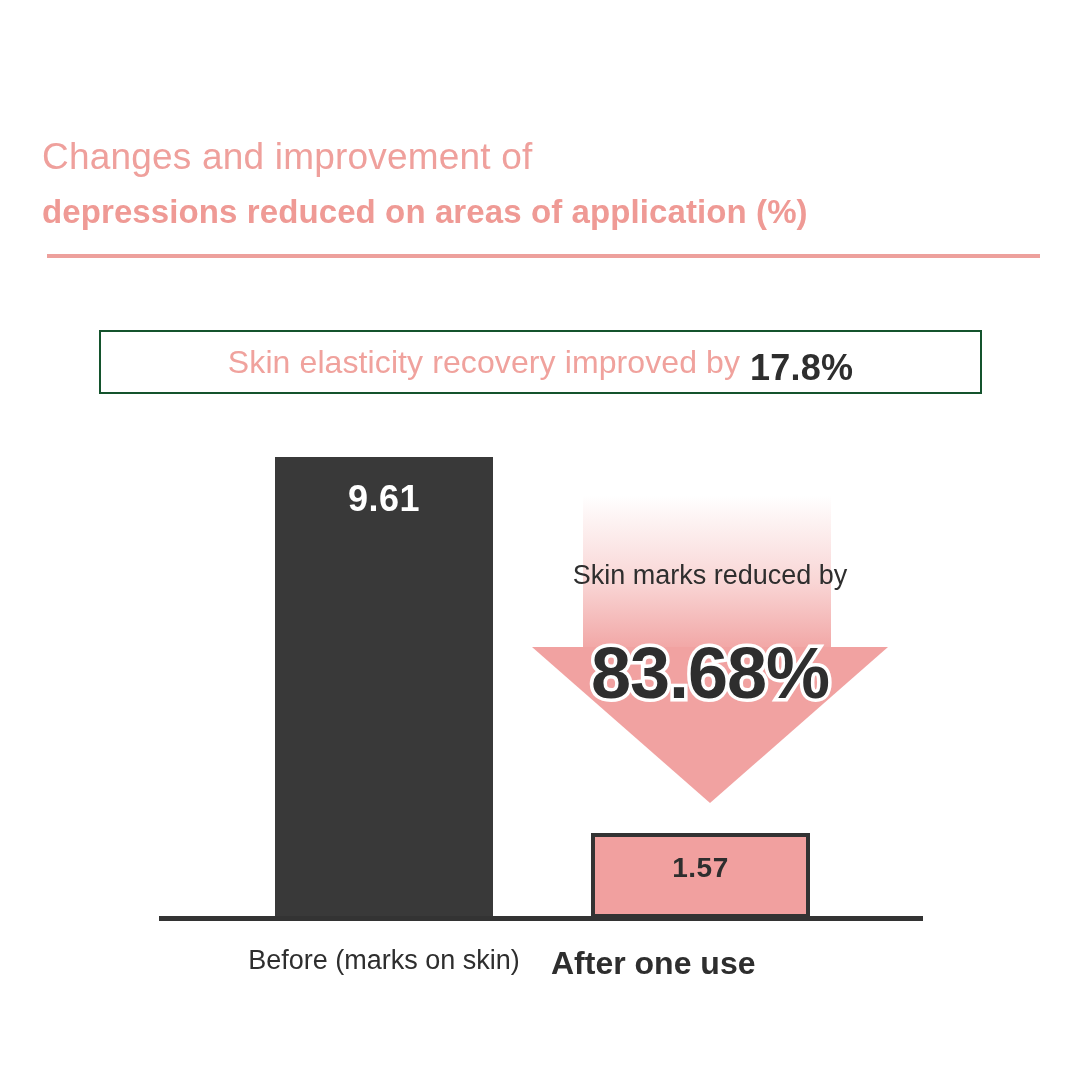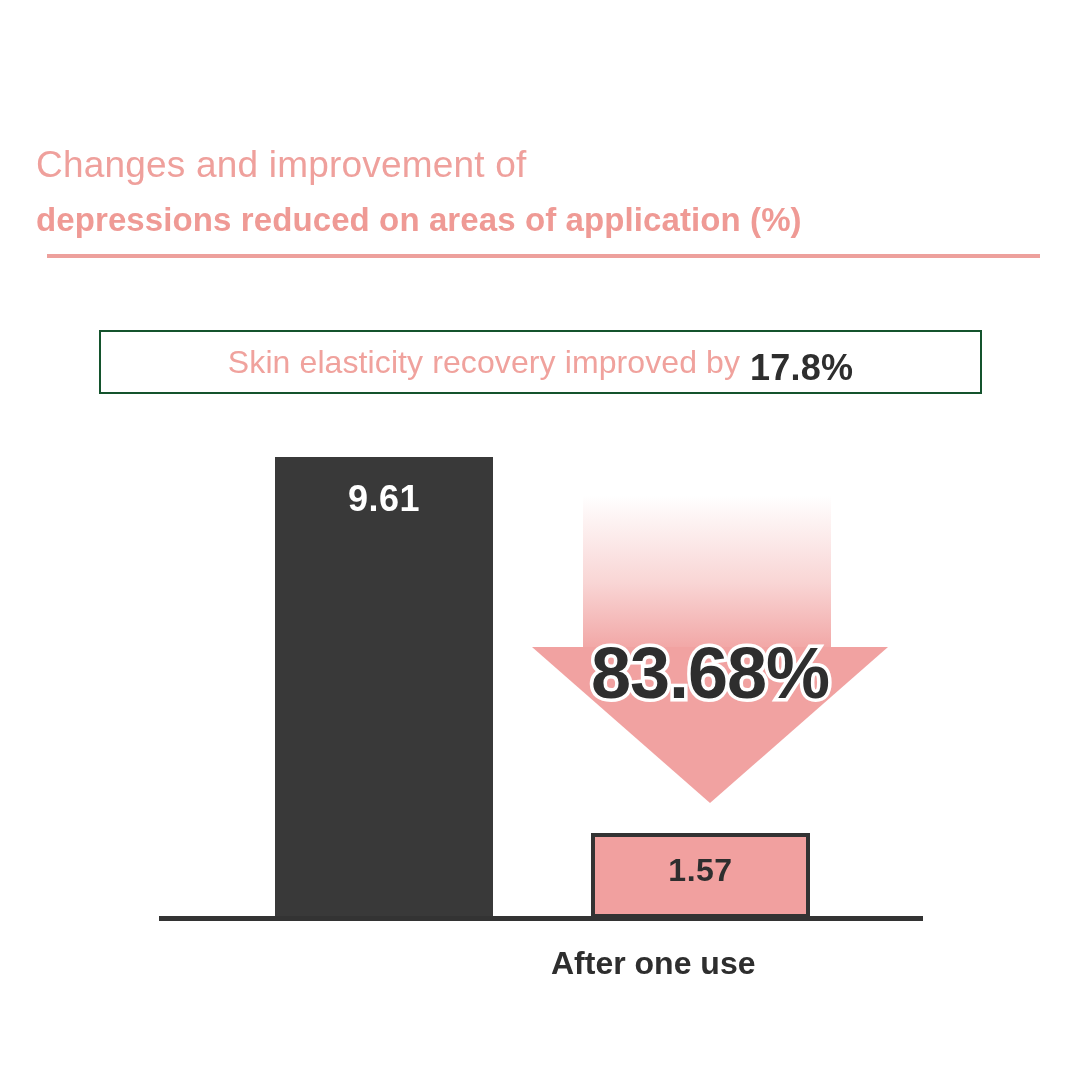--- a/index.html
+++ b/index.html
@@ -10,21 +10,21 @@
   body {
     width: 1080px;
     height: 1080px;
     position: relative;
     overflow: hidden;
     font-family: "Liberation Sans", sans-serif;
     -webkit-font-smoothing: antialiased;
   }
 
   
-  #header { position: absolute; left: 36px; top: 128px; width: 1000px; margin-top: 8px; }
+  #header { position: absolute; left: 42px; top: 128px; width: 1000px; }
   #title-line-1 {
     font-size: 37px;
     line-height: 58px;
     font-weight: 400;
     color: #efa09c;
     letter-spacing: 0.2px;
     white-space: nowrap;
   }
   #title-line-2 {
     font-size: 33px;
@@ -117,21 +117,21 @@
     background: #f1a09f;
     border: 4px solid #333333;
     box-sizing: border-box;
   }
   #bar-after-value {
     position: absolute;
     left: 591px;
     top: 852px;
     width: 219px;
     text-align: center;
-    font-size: 32px;
+    font-size: 28px;
     font-weight: 700;
     color: #2e2e2e;
     letter-spacing: 0.5px;
   }
 
   
   #label-before {
     position: absolute;
     left: 215px;
     top: 945px;
@@ -216,19 +216,21 @@
       <linearGradient id="shaftGrad" x1="0" y1="0" x2="0" y2="1">
         <stop offset="0%" stop-color="#f1a2a1" stop-opacity="0"></stop>
         <stop offset="55%" stop-color="#f1a2a1" stop-opacity="0.45"></stop>
         <stop offset="100%" stop-color="#f1a2a1" stop-opacity="1"></stop>
       </linearGradient>
     </defs>
     <rect x="63" y="0" width="248" height="160" fill="url(#shaftGrad)"></rect>
     <polygon points="12,152 368,152 190,308" fill="#f1a2a1"></polygon>
   </svg>
 
+  <div id="callout-label">Skin marks reduced by</div>
   <div id="callout-value">83.68%</div>
 
   <div id="axis-line"></div>
 
+  <div id="label-before">Before (marks on skin)</div>
   <div id="label-after">After one use</div>
 
 </div>
 
 </body></html>

